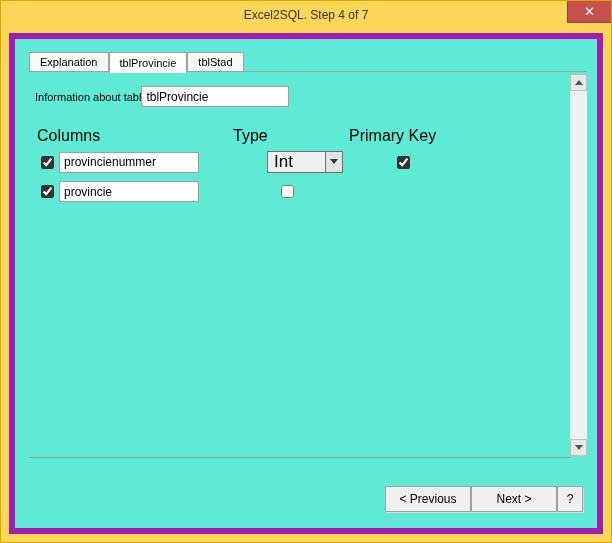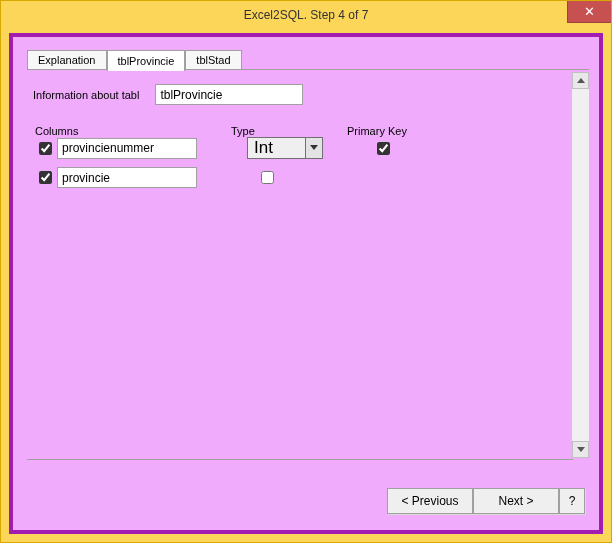--- a/index.html
+++ b/index.html
@@ -46,22 +46,22 @@
     position: absolute;
     right: 0;
     top: 0;
     border: 1px solid #a04040;
     border-top: none;
     border-right: none;
   }
   .client {
     flex: 1;
     margin: 4px 8px 8px 8px;
-    background: #f0abfc;
-    border: 4px solid #a21caf;
+    background: #5eead4;
+    border: 6px solid #a21caf;
     display: flex;
     flex-direction: column;
     position: relative;
   }
   .content-area {
     flex: 1;
     padding: 12px 10px 0 14px;
     position: relative;
   }
   .tab-strip {
@@ -99,45 +99,46 @@
     padding: 14px 6px 6px 6px;
     position: relative;
   }
   .row-info {
     display: flex;
     align-items: center;
     margin-bottom: 20px;
   }
   .row-info label {
     font-size: 11px;
-    margin-right: 16px;
+    margin-right: 0px;
   }
   .text-input {
     font-family: inherit;
     font-size: 12px;
     padding: 2px 4px;
     border: 1px solid #a0a0a0;
     background: #fff;
     height: 21px;
   }
   .name-input { width: 148px; }
   .col-headers {
     display: flex;
-    font-size: 11px;
+    font-size: 16px;
+    margin-bottom: 6px;
   }
   .col-h-columns { width: 198px; padding-left: 2px; }
   .col-h-type { width: 116px; }
   .col-h-pk { width: 100px; }
   .grid-row {
     display: flex;
     align-items: center;
     margin-bottom: 8px;
   }
   .cb-cell { width: 24px; display:flex; justify-content:center; }
-  .name-cell { width: 190px; }
+  .name-cell { width: 208px; }
   .name-cell .text-input { width: 140px; }
   .type-cell { width: 116px; }
   .pk-cell { width: 40px; display:flex; justify-content:center; }
   .combo {
     display: inline-flex;
     align-items: stretch;
     border: 1px solid #707070;
     height: 22px;
     width: 76px;
     background: #efefef;

